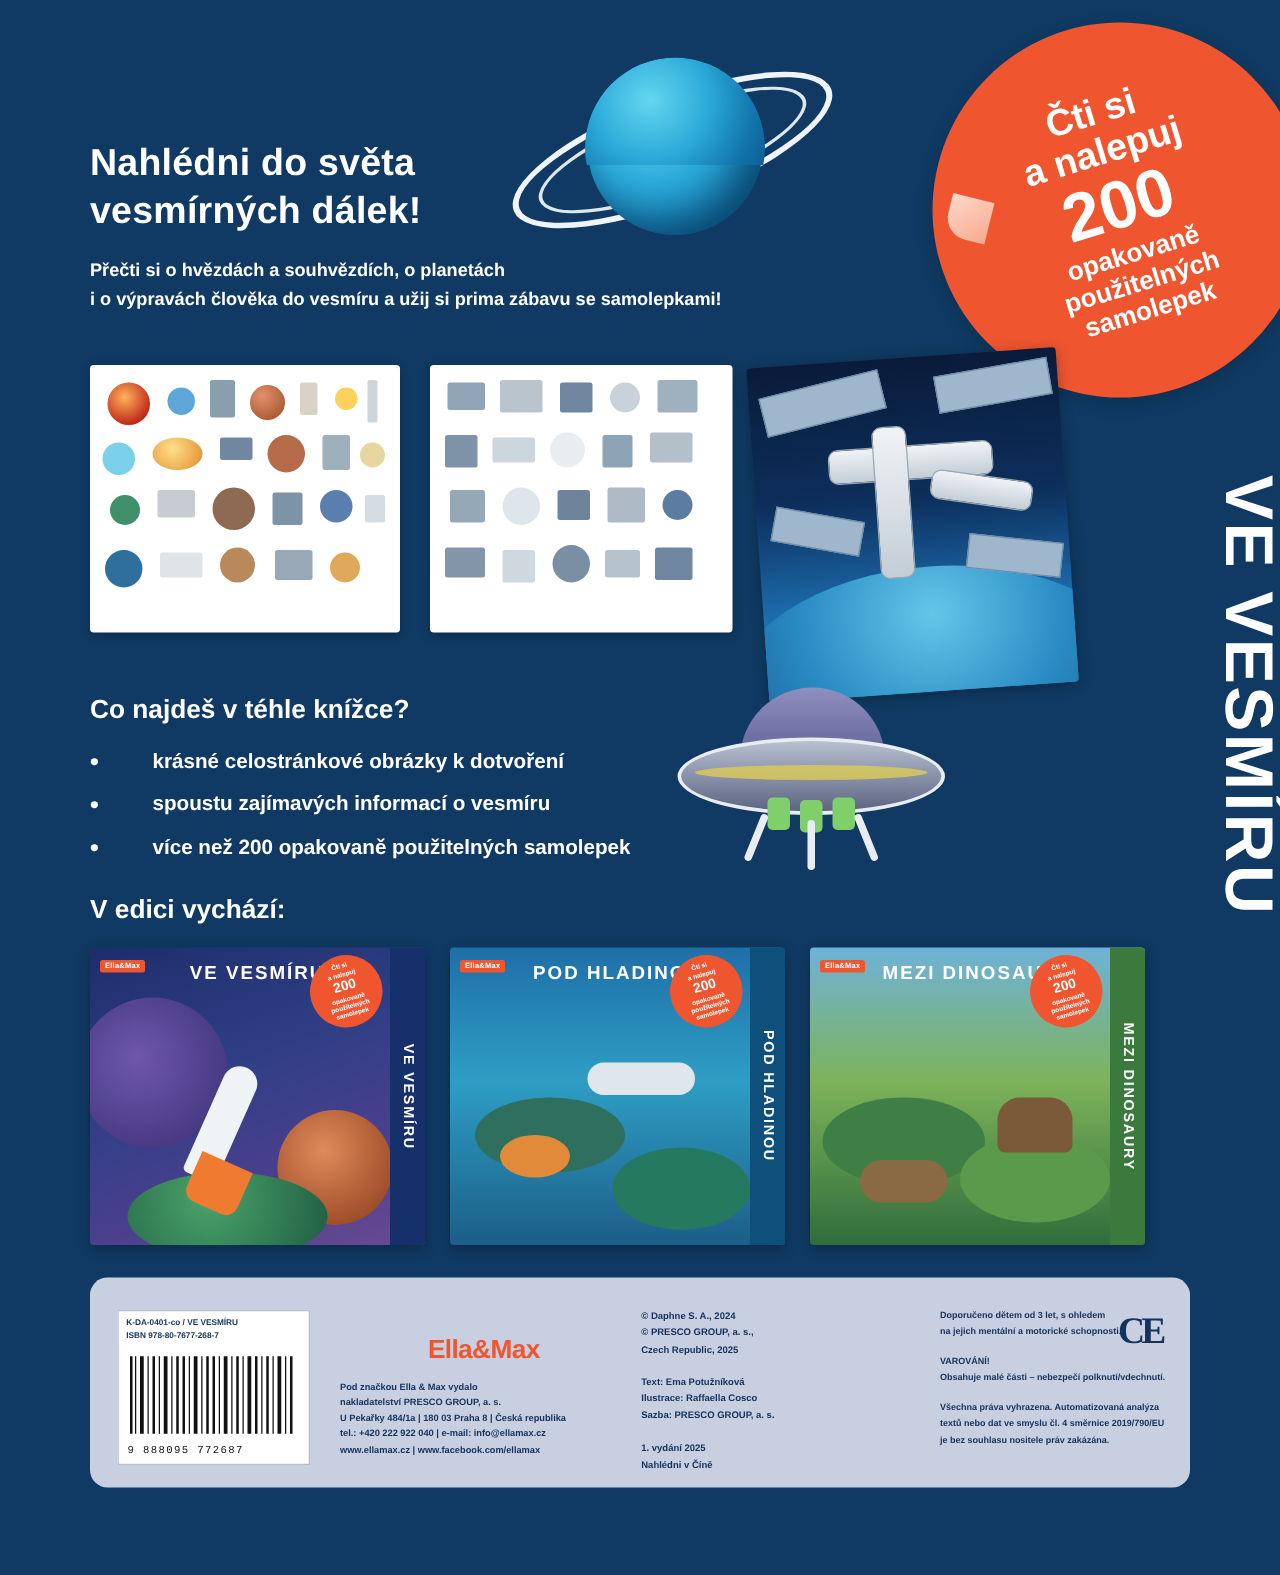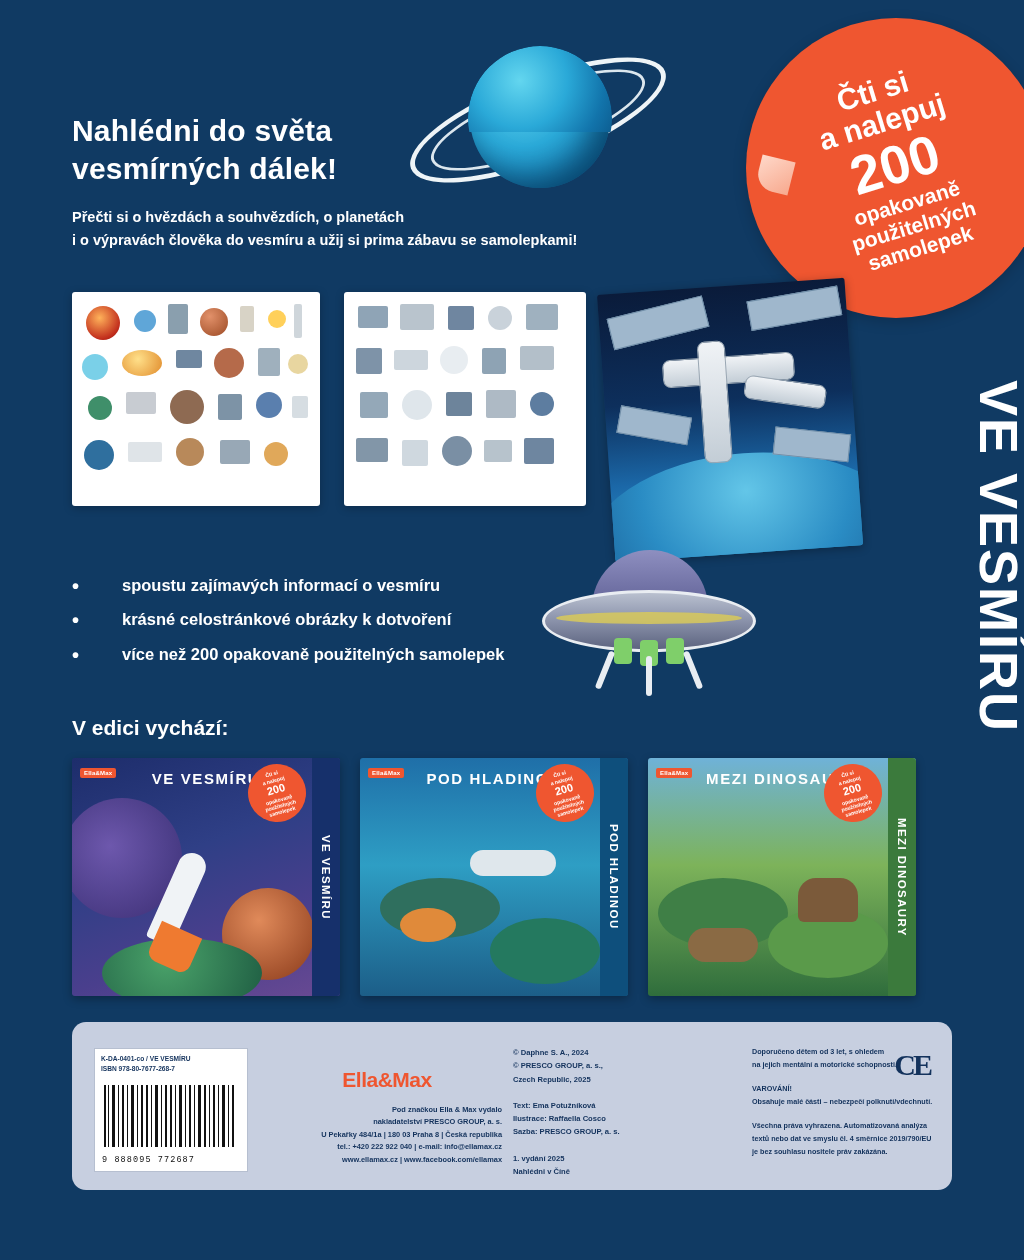--- a/index.html
+++ b/index.html
@@ -187,21 +187,21 @@
     position:absolute;left:6px;top:5px;font-size:6.6px;line-height:1.5;color:#13325c;font-weight:bold;
   }
   .barcode .bars{position:absolute;left:9px;top:36px;width:134px;height:62px;}
   .barcode .bars i{position:absolute;top:0;height:100%;background:#111;display:block;}
   .barcode .num{position:absolute;left:7px;bottom:6px;font-size:8.5px;letter-spacing:1.1px;color:#111;font-family:"Liberation Mono",monospace;}
 
   .pub{position:absolute;left:200px;top:46px;width:230px;text-align:center;}
   .pub .logo{
     font-size:21px;font-weight:bold;color:#ef5630;letter-spacing:-.5px;margin-bottom:12px;
   }
-  .pub .lines{font-size:7.4px;line-height:1.68;font-weight:bold;color:#13325c;text-align:right;}
+  .pub .lines{font-size:7.4px;line-height:1.68;font-weight:bold;color:#13325c;text-align:left;}
 
   .credits{position:absolute;left:441px;top:24px;width:170px;font-size:7.6px;line-height:1.75;font-weight:bold;}
   .credits .grp{margin-bottom:13px;}
 
   .legal{position:absolute;left:680px;top:24px;width:200px;font-size:7.2px;line-height:1.75;font-weight:bold;}
   .legal .grp{margin-bottom:12px;}
   .legal .warn{font-weight:bold;}
 
   .ce{
     position:absolute;right:22px;top:26px;font-size:30px;font-weight:bold;color:#13325c;
@@ -309,23 +309,24 @@
     <div class="iss-tube" style="left:60px;top:70px;width:130px;height:26px;"></div>
     <div class="iss-tube" style="left:96px;top:54px;width:26px;height:120px;"></div>
     <div class="iss-tube" style="left:140px;top:98px;width:80px;height:22px;transform:rotate(12deg);"></div>
     <div class="iss-panel" style="left:12px;top:120px;width:70px;height:26px;transform:rotate(14deg);"></div>
     <div class="iss-panel" style="left:166px;top:150px;width:74px;height:26px;transform:rotate(10deg);"></div>
   </div>
 
   <div class="side-title">VE VESMÍRU</div>
 
   <div class="findsec">
+    <h2>Co najdeš v téhle knížce?</h2>
     <ul>
+      <li>krásné celostránkové obrázky k dotvoření</li>
       <li>spoustu zajímavých informací o vesmíru</li>
-      <li>krásné celostránkové obrázky k dotvoření</li>
       <li>více než 200 opakovaně použitelných samolepek</li>
     </ul>
   </div>
 
   <div class="ufo">
     <div class="dome"></div>
     <div class="disc"></div>
     <div class="stripe"></div>
     <div class="lamp" style="left:74px;top:92px;"></div>
     <div class="lamp" style="left:100px;top:94px;"></div>

